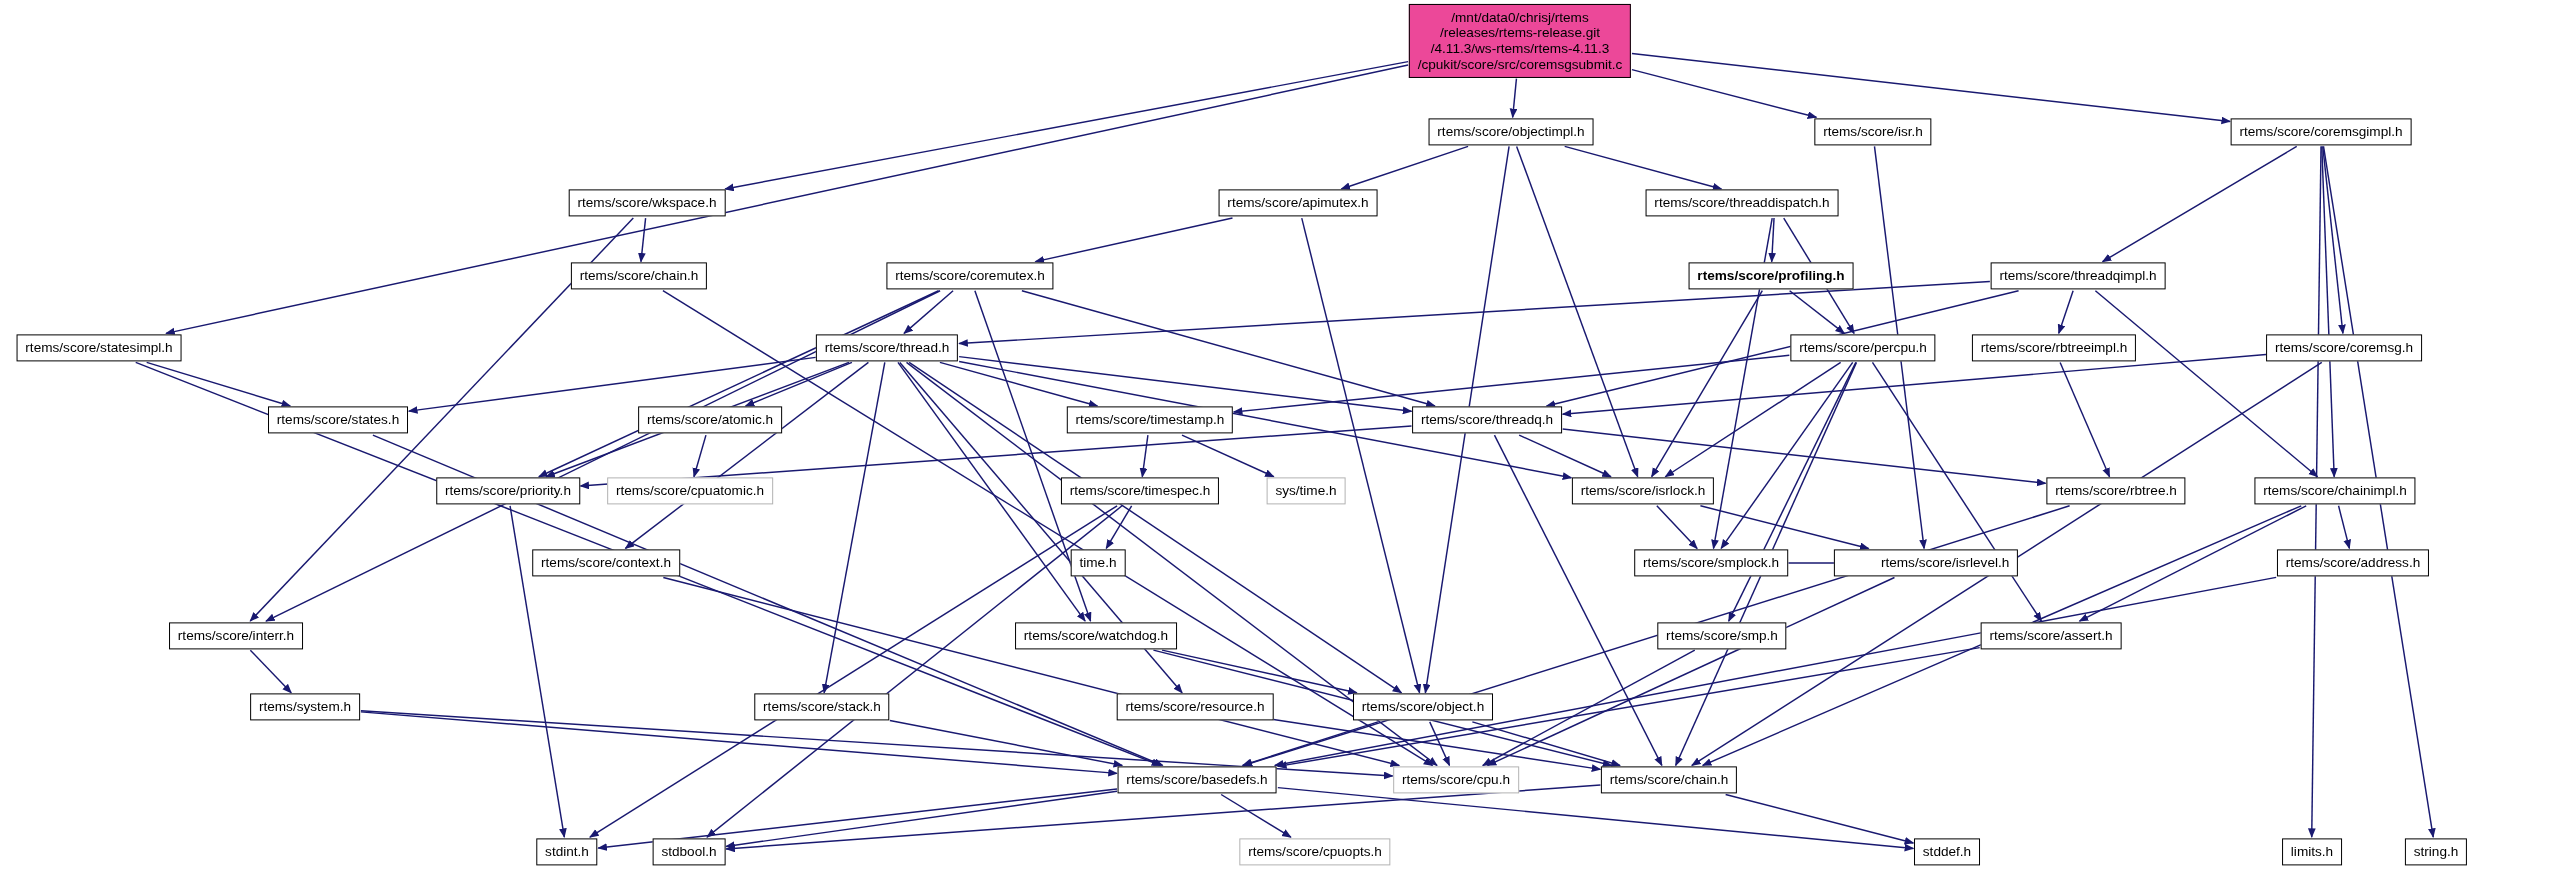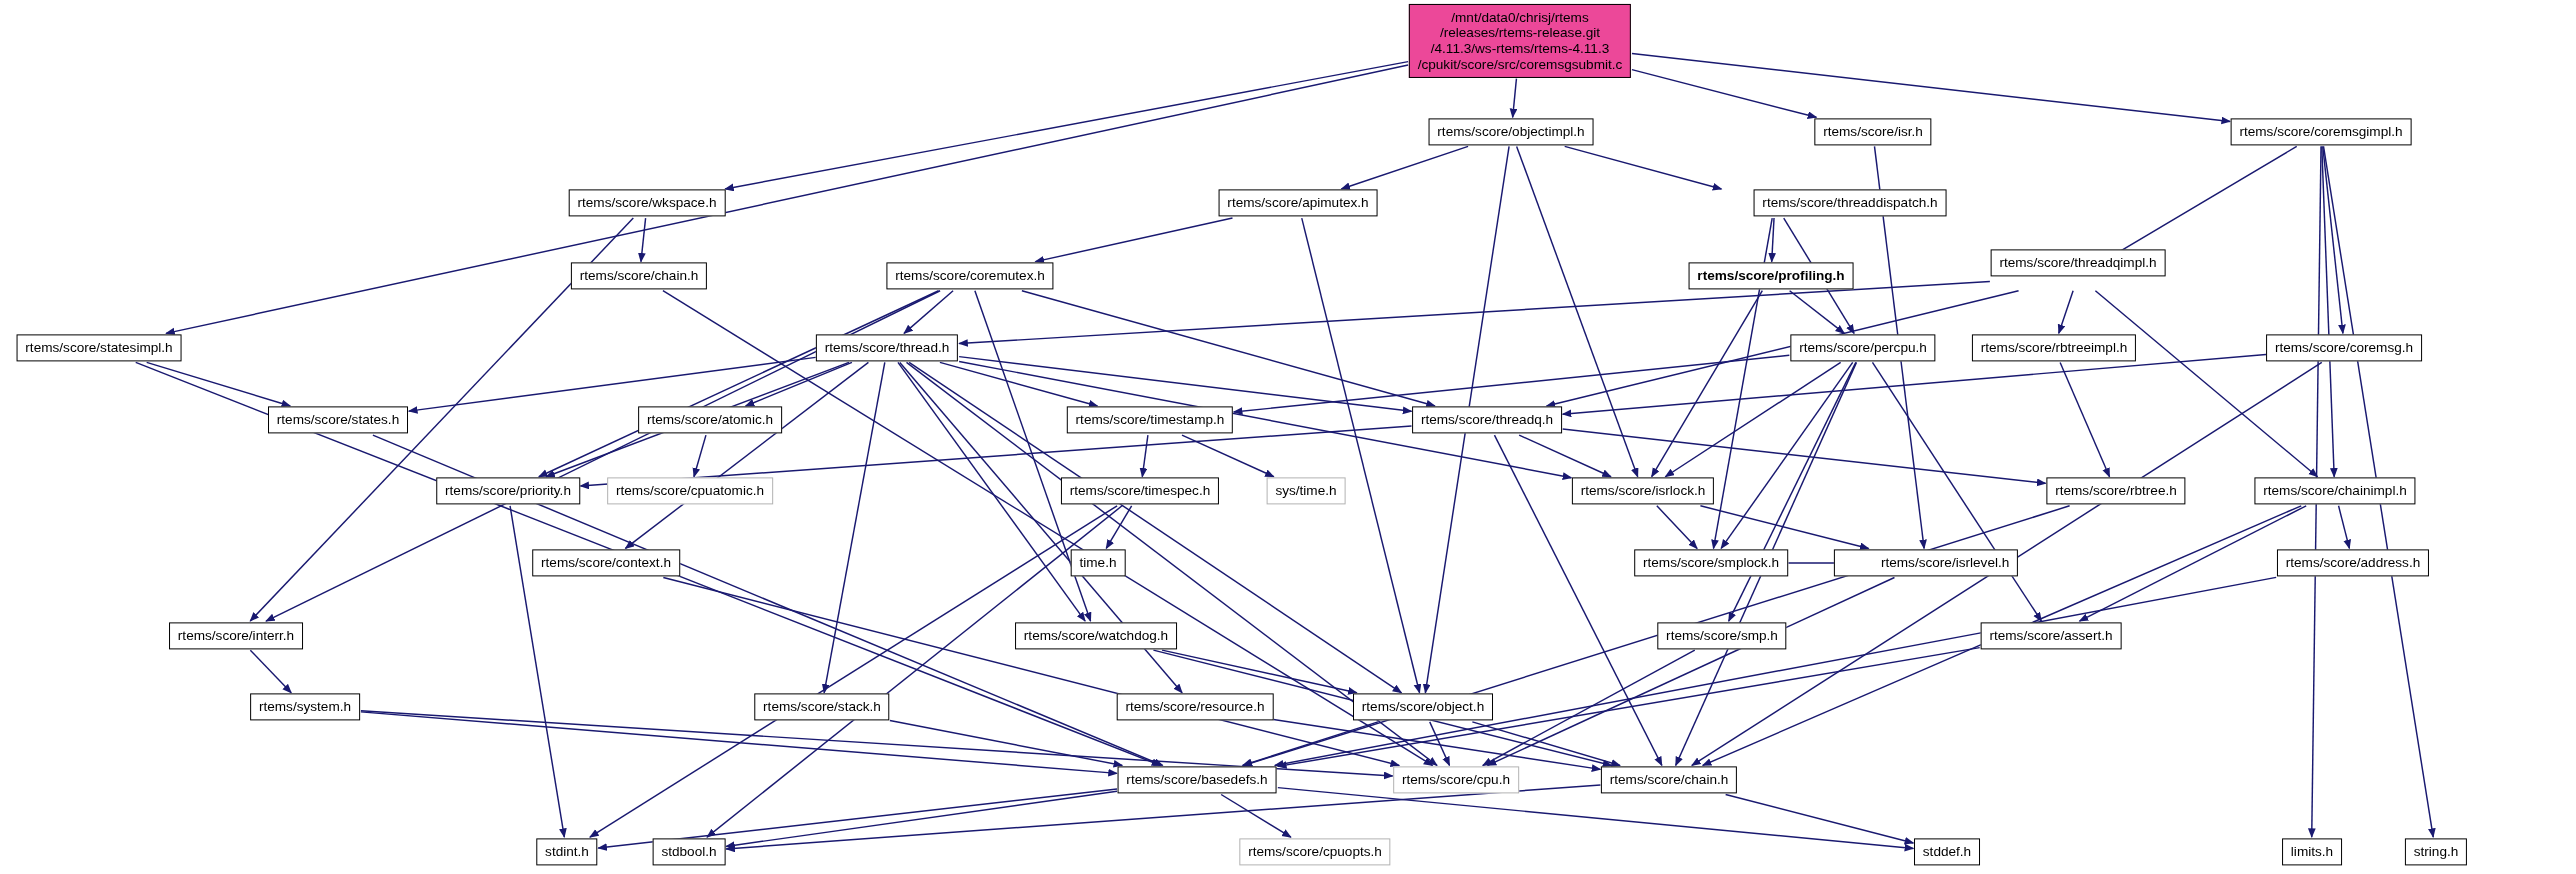--- a/index.html
+++ b/index.html
@@ -156,25 +156,25 @@
     </svg>
     <div class="node main" style="left: 1520px; top: 41px;">/mnt/data0/chrisj/rtems
 /releases/rtems-release.git
 /4.11.3/ws-rtems/rtems-4.11.3
 /cpukit/score/src/coremsgsubmit.c</div>
     <div class="node header" style="left: 1511px; top: 132px;">rtems/score/objectimpl.h</div>
     <div class="node header" style="left: 1873px; top: 132px;">rtems/score/isr.h</div>
     <div class="node header" style="left: 2321px; top: 132px;">rtems/score/coremsgimpl.h</div>
     <div class="node header" style="left: 647px; top: 203px;">rtems/score/wkspace.h</div>
     <div class="node header" style="left: 1298px; top: 203px;">rtems/score/apimutex.h</div>
-    <div class="node header" style="left: 1850px; top: 203px; text-align: center;">rtems/score/threaddispatch.h</div>
+    <div class="node header" style="left: 1742px; top: 203px; text-align: center;">rtems/score/threaddispatch.h</div>
     <div class="node header" style="left: 639px; top: 276px;">rtems/score/chain.h</div>
     <div class="node header" style="left: 970px; top: 276px;">rtems/score/coremutex.h</div>
     <div class="node header" style="left: 1771px; top: 276px; font-weight: bold;">rtems/score/profiling.h</div>
-    <div class="node header" style="left: 2078px; top: 263px;">rtems/score/threadqimpl.h</div>
+    <div class="node header" style="left: 2078px; top: 276px;">rtems/score/threadqimpl.h</div>
     <div class="node header" style="left: 99px; top: 348px;">rtems/score/statesimpl.h</div>
     <div class="node header" style="left: 887px; top: 348px;">rtems/score/thread.h</div>
     <div class="node header" style="left: 1863px; top: 348px;">rtems/score/percpu.h</div>
     <div class="node header" style="left: 2054px; top: 348px;">rtems/score/rbtreeimpl.h</div>
     <div class="node header" style="left: 2344px; top: 348px;">rtems/score/coremsg.h</div>
     <div class="node header" style="left: 338px; top: 420px;">rtems/score/states.h</div>
     <div class="node header" style="left: 710px; top: 420px;">rtems/score/atomic.h</div>
     <div class="node header" style="left: 1150px; top: 420px;">rtems/score/timestamp.h</div>
     <div class="node header" style="left: 1487px; top: 420px;">rtems/score/threadq.h</div>
     <div class="node header" style="left: 508px; top: 491px; text-align: center;">rtems/score/priority.h</div>

